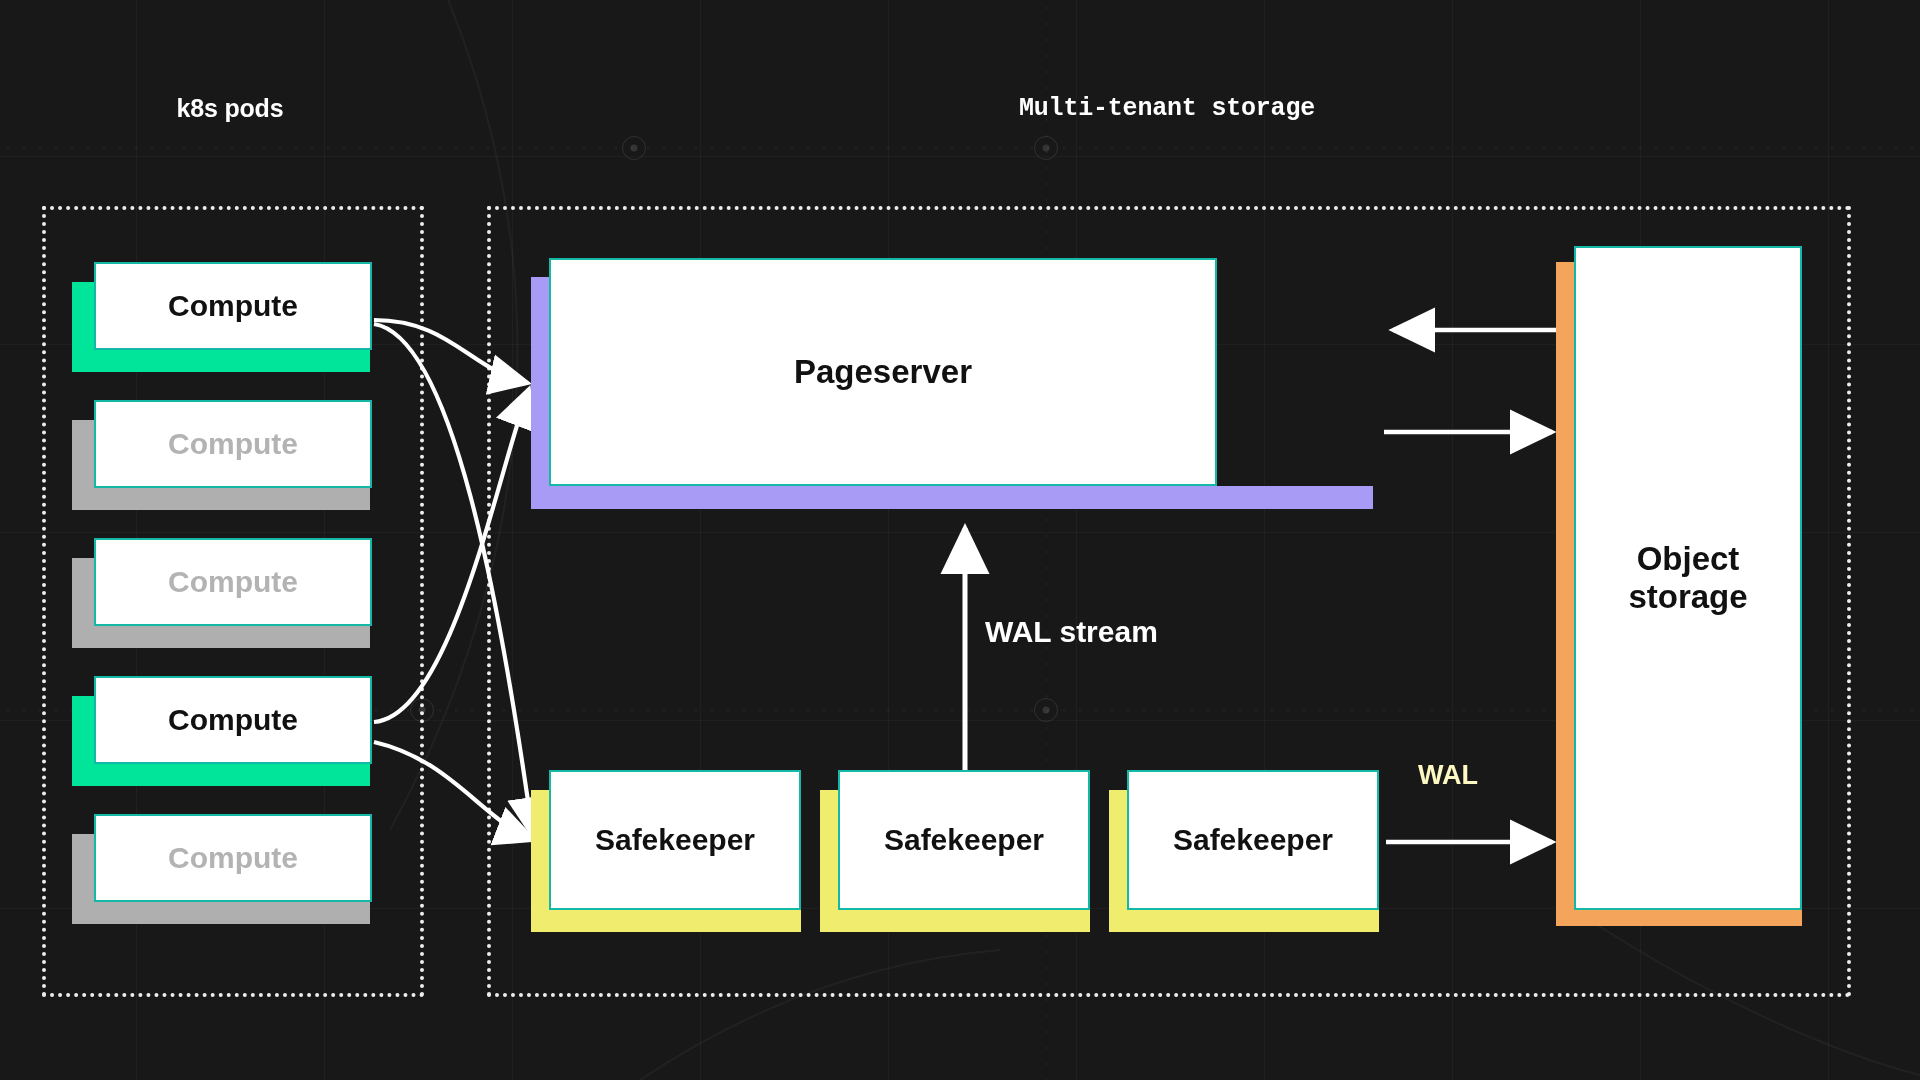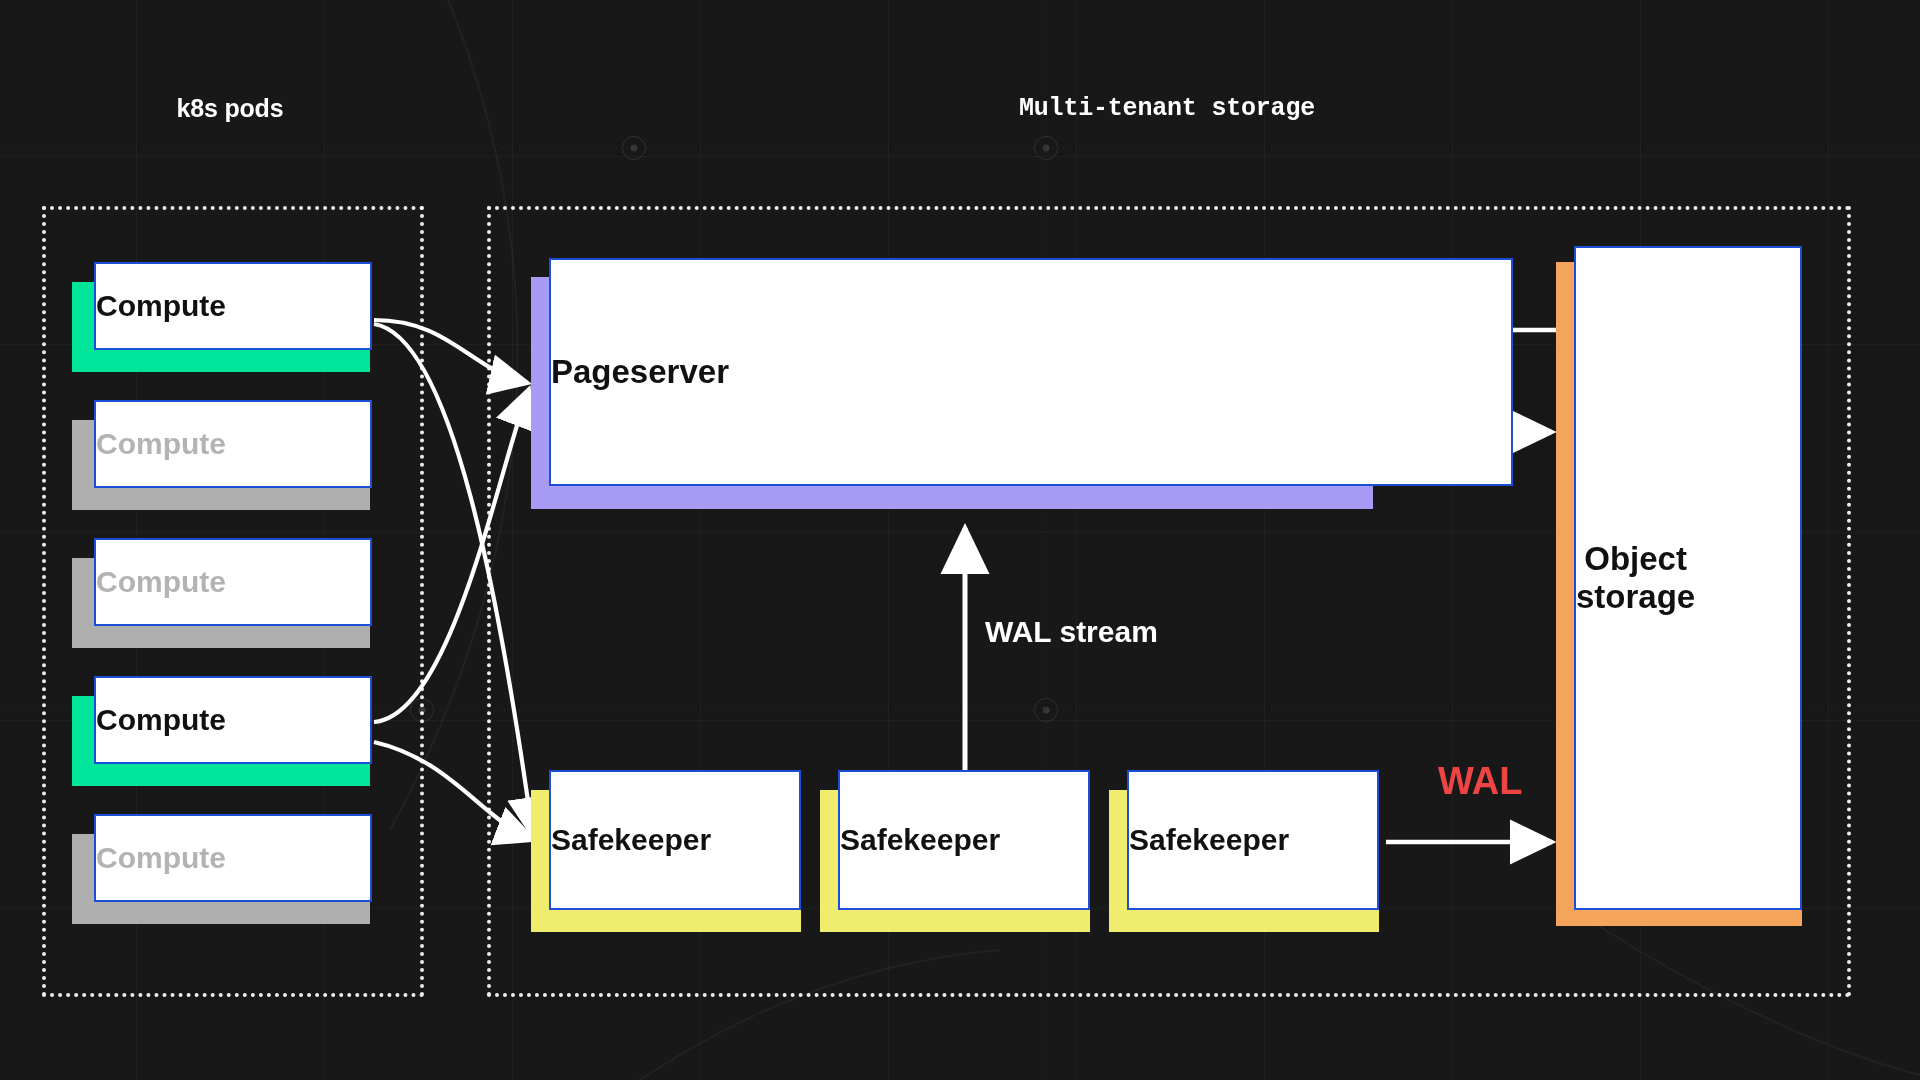--- a/index.html
+++ b/index.html
@@ -91,24 +91,24 @@
     position: absolute;
     border: 4px dotted rgba(255,255,255,0.92);
     box-sizing: border-box;
   }
 
   
   .node {
     position: absolute;
     box-sizing: border-box;
     background: #ffffff;
-    border: 2px solid #1d4ed8;
+    border: 2px solid #14b8a6;
     display: flex;
     align-items: center;
-    justify-content: flex-start;
+    justify-content: center;
     z-index: 5;
   }
   .node-label {
     font-weight: bold;
     font-size: 30px;
     color: #111111;
     text-align: center;
     line-height: 1.16;
     white-space: pre-line;
   }
@@ -170,21 +170,21 @@
     <path d="M 965,770 L 965,528" fill="none" stroke="#ffffff" stroke-width="5" marker-end="url(#ah)"></path>
 
     <path d="M 1556,330 L 1393,330" fill="none" stroke="#ffffff" stroke-width="4.6" marker-end="url(#ah)"></path>
 
     <path d="M 1384,432 L 1552,432" fill="none" stroke="#ffffff" stroke-width="4.6" marker-end="url(#ah)"></path>
 
     <path d="M 1386,842 L 1552,842" fill="none" stroke="#ffffff" stroke-width="4.6" marker-end="url(#ah)"></path>
   </svg>
 
   <div style="position:absolute; left:985px; top:615px; color:#ffffff; font-size:30px; font-weight:bold; white-space:nowrap;">WAL stream</div>
-  <div style="position:absolute; left:1418px; top:760px; color:#ef4444; font-size:38px; font-weight:bold; white-space:nowrap;margin-left:20px;">WAL</div>
+  <div style="position:absolute; left:1418px; top:760px; color:#fef9c3; font-size:27px; font-weight:bold; white-space:nowrap;">WAL</div>
 
   <div class="shadow-l" style="left:72px; top:282px; width:22px; height:90px; background:#00E599;"></div>
   <div class="shadow-b" style="left:72px; top:350px; width:298px; height:22px; background:#00E599;"></div>
   <div class="node" style="left:94px; top:262px; width:278px; height:88px;">
     <span class="node-label">Compute</span>
   </div>
 
   <div class="shadow-l" style="left:72px; top:420px; width:22px; height:90px; background:#AFAFAF;"></div>
   <div class="shadow-b" style="left:72px; top:488px; width:298px; height:22px; background:#AFAFAF;"></div>
   <div class="node dim" style="left:94px; top:400px; width:278px; height:88px;">
@@ -204,21 +204,21 @@
   </div>
 
   <div class="shadow-l" style="left:72px; top:834px; width:22px; height:90px; background:#AFAFAF;"></div>
   <div class="shadow-b" style="left:72px; top:902px; width:298px; height:22px; background:#AFAFAF;"></div>
   <div class="node dim" style="left:94px; top:814px; width:278px; height:88px;">
     <span class="node-label">Compute</span>
   </div>
 
   <div class="shadow-l" style="left:531px; top:277px; width:23px; height:232px; background:#A89BF5;"></div>
   <div class="shadow-b" style="left:531px; top:486px; width:842px; height:23px; background:#A89BF5;"></div>
-  <div class="node big" style="left:549px; top:258px; width:964px; height:228px;">
+  <div class="node big" style="left:549px; top:258px; width:668px; height:228px;">
     <span class="node-label">Pageserver</span>
   </div>
 
   <div class="shadow-l" style="left:531px; top:790px; width:22px; height:142px; background:#EFEC6E;"></div>
   <div class="shadow-b" style="left:531px; top:910px; width:270px; height:22px; background:#EFEC6E;"></div>
   <div class="node" style="left:549px; top:770px; width:252px; height:140px;">
     <span class="node-label">Safekeeper</span>
   </div>
 
   <div class="shadow-l" style="left:820px; top:790px; width:22px; height:142px; background:#EFEC6E;"></div>

